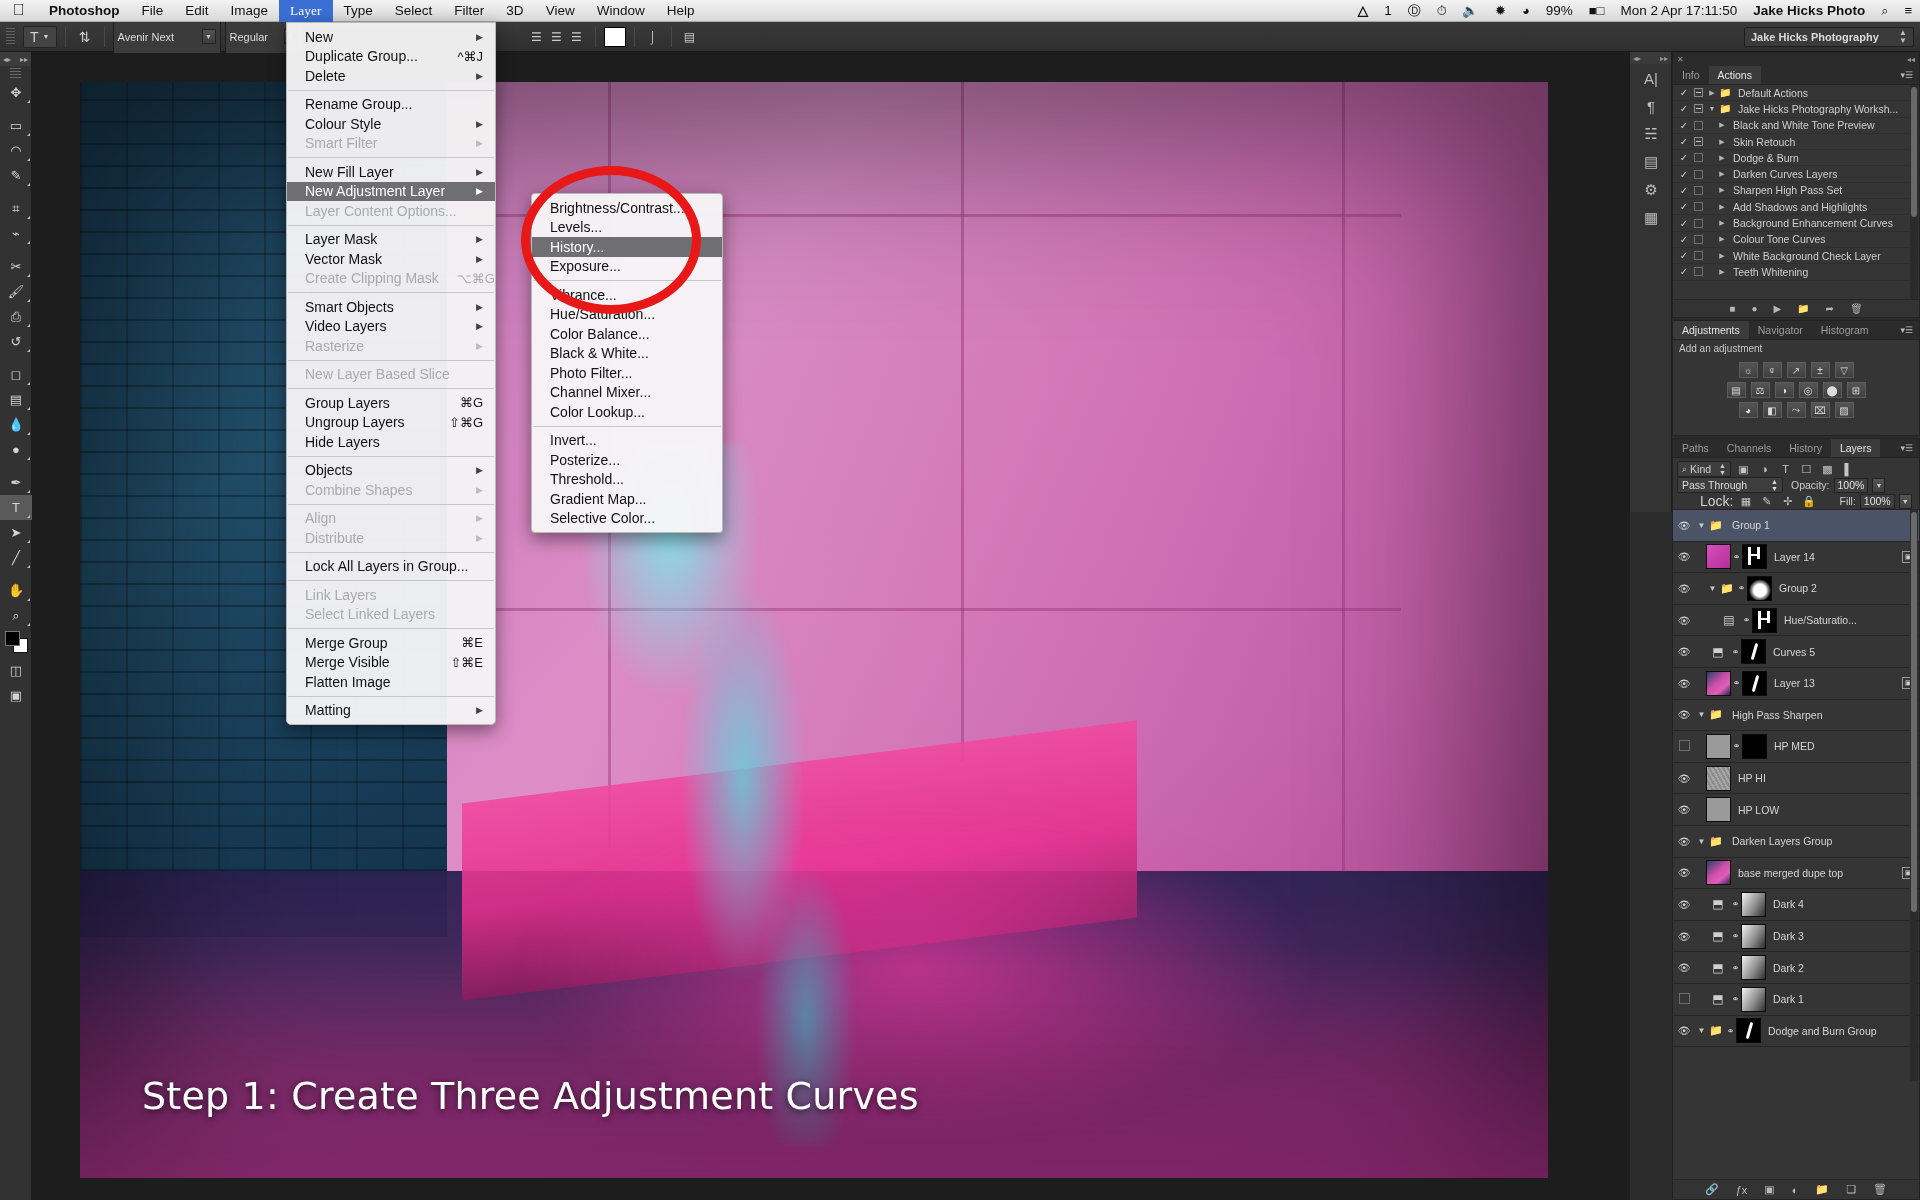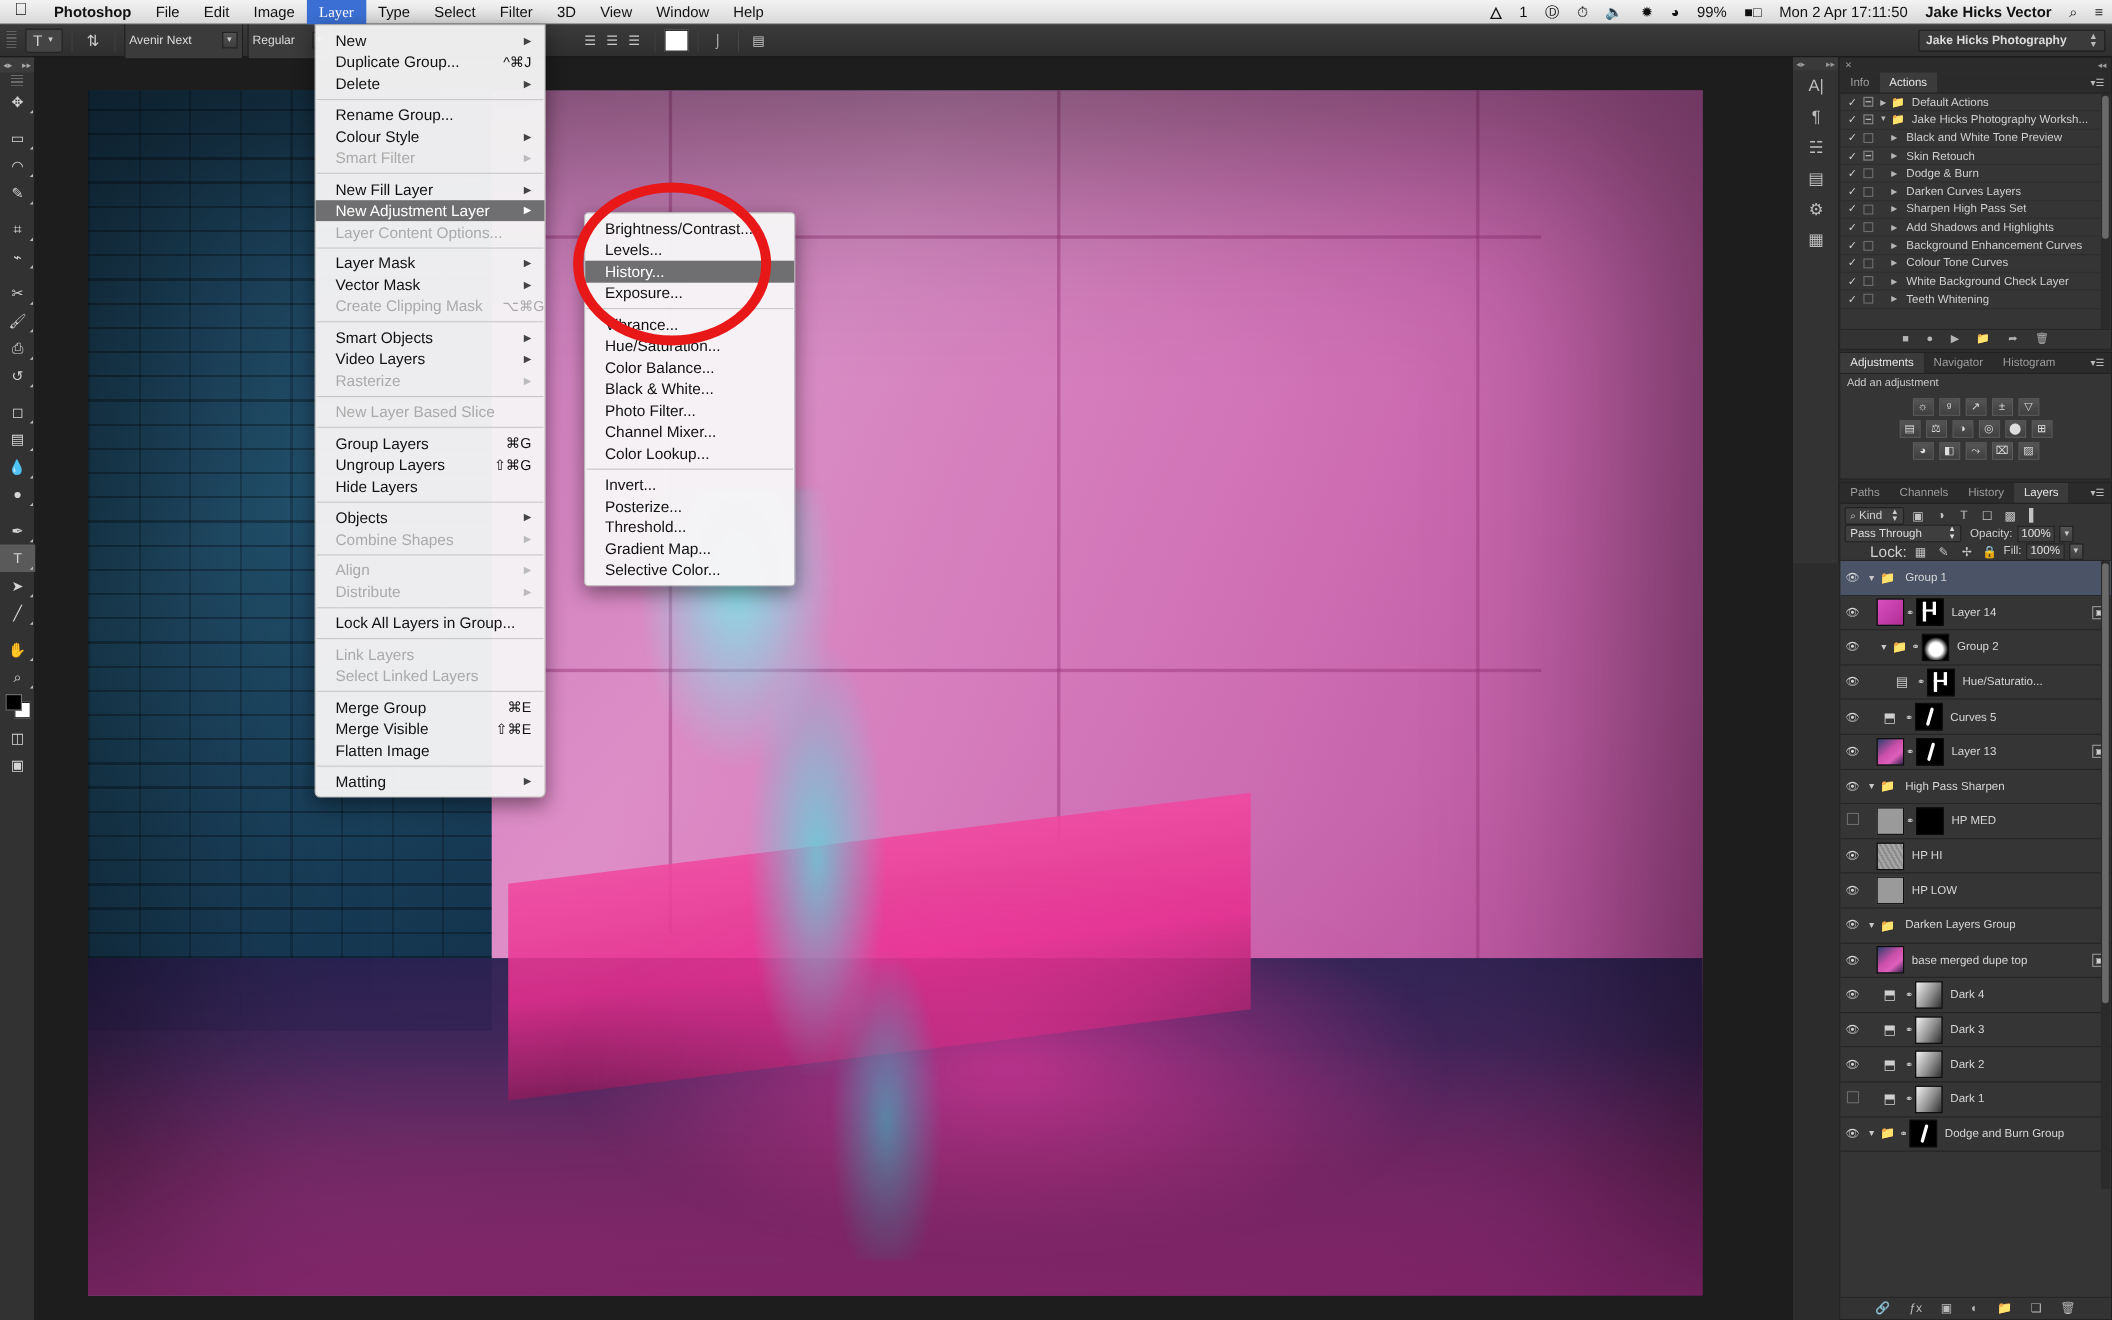--- a/index.html
+++ b/index.html
@@ -187,21 +187,21 @@
     </div>
   <div class="ri">1</div>
   <div class="ri glyph">Ⓓ</div>
   <div class="ri glyph">⏱</div>
   <div class="ri glyph">🔈</div>
   <div class="ri glyph">✹</div>
   <div class="ri glyph">◕</div>
   <div class="ri">99%</div>
   <div class="ri glyph">■□</div>
   <div class="ri">Mon 2 Apr  17:11:50</div>
-  <div class="ri bold">Jake Hicks Vector</div>
+  <div class="ri bold">Jake Hicks Photo</div>
   <div class="ri glyph">⌕</div>
   <div class="ri glyph">≡</div>
 </div>
 
 <div id="optbar">
   <div class="grip"></div>
   <div class="toolchip">
     <span style="font-size:14px;">T</span>
     <span style="font-size:7px;">▼</span>
   </div>
@@ -282,20 +282,21 @@
     <div class="ph-wallline" style="left:60%;top:0;width:3px;height:62%;"></div>
     <div class="ph-wallline" style="left:86%;top:0;width:3px;height:72%;"></div>
     <div class="ph-wallline" style="left:28%;top:12%;width:62%;height:3px;"></div>
     <div class="ph-wallline" style="left:28%;top:48%;width:62%;height:3px;"></div>
     <div class="ph-brick"></div>
     <div class="ph-floor"></div>
     <div class="ph-step"></div>
     <div class="ph-glow"></div>
     <div class="ph-figure"></div>
     <div class="ph-vig"></div>
+    <div id="caption">Step 1: Create Three Adjustment Curves</div>
   </div>
 </div>
 
 <div id="layermenu">
     <div class="mrow">
       <span>New</span>
       <span class="tri">▶</span>
     </div>
     <div class="mrow">
       <span>Duplicate Group...</span>
@@ -685,21 +686,21 @@
       <div class="pct">100%</div>
       <div class="pctarrow">▼</div>
     </div>
 
     <div class="lrow">
       <span style="font-size:14px;color:#cfcfcf;padding-left:23px;">Lock:</span>
       <div class="fbtn">▦</div>
       <div class="fbtn">✎</div>
       <div class="fbtn">✢</div>
       <div class="fbtn">🔒</div>
-      <span style="font-size:10.5px;color:#cfcfcf;">Fill:</span>
+      <span style="font-size:10.5px;color:#cfcfcf;margin-left:18px;">Fill:</span>
       <div class="pct">100%</div>
       <div class="pctarrow">▼</div>
     </div>
 
     <div id="layerslot" style="position:relative;height:572px;overflow:hidden;border-top:1px solid #262626;">
         <div class="lyr sel">
           <span class="eye">👁</span>
           <span class="twi">▼</span>
           <span class="foldico">📁</span>
           <span class="fname">Group 1</span>

